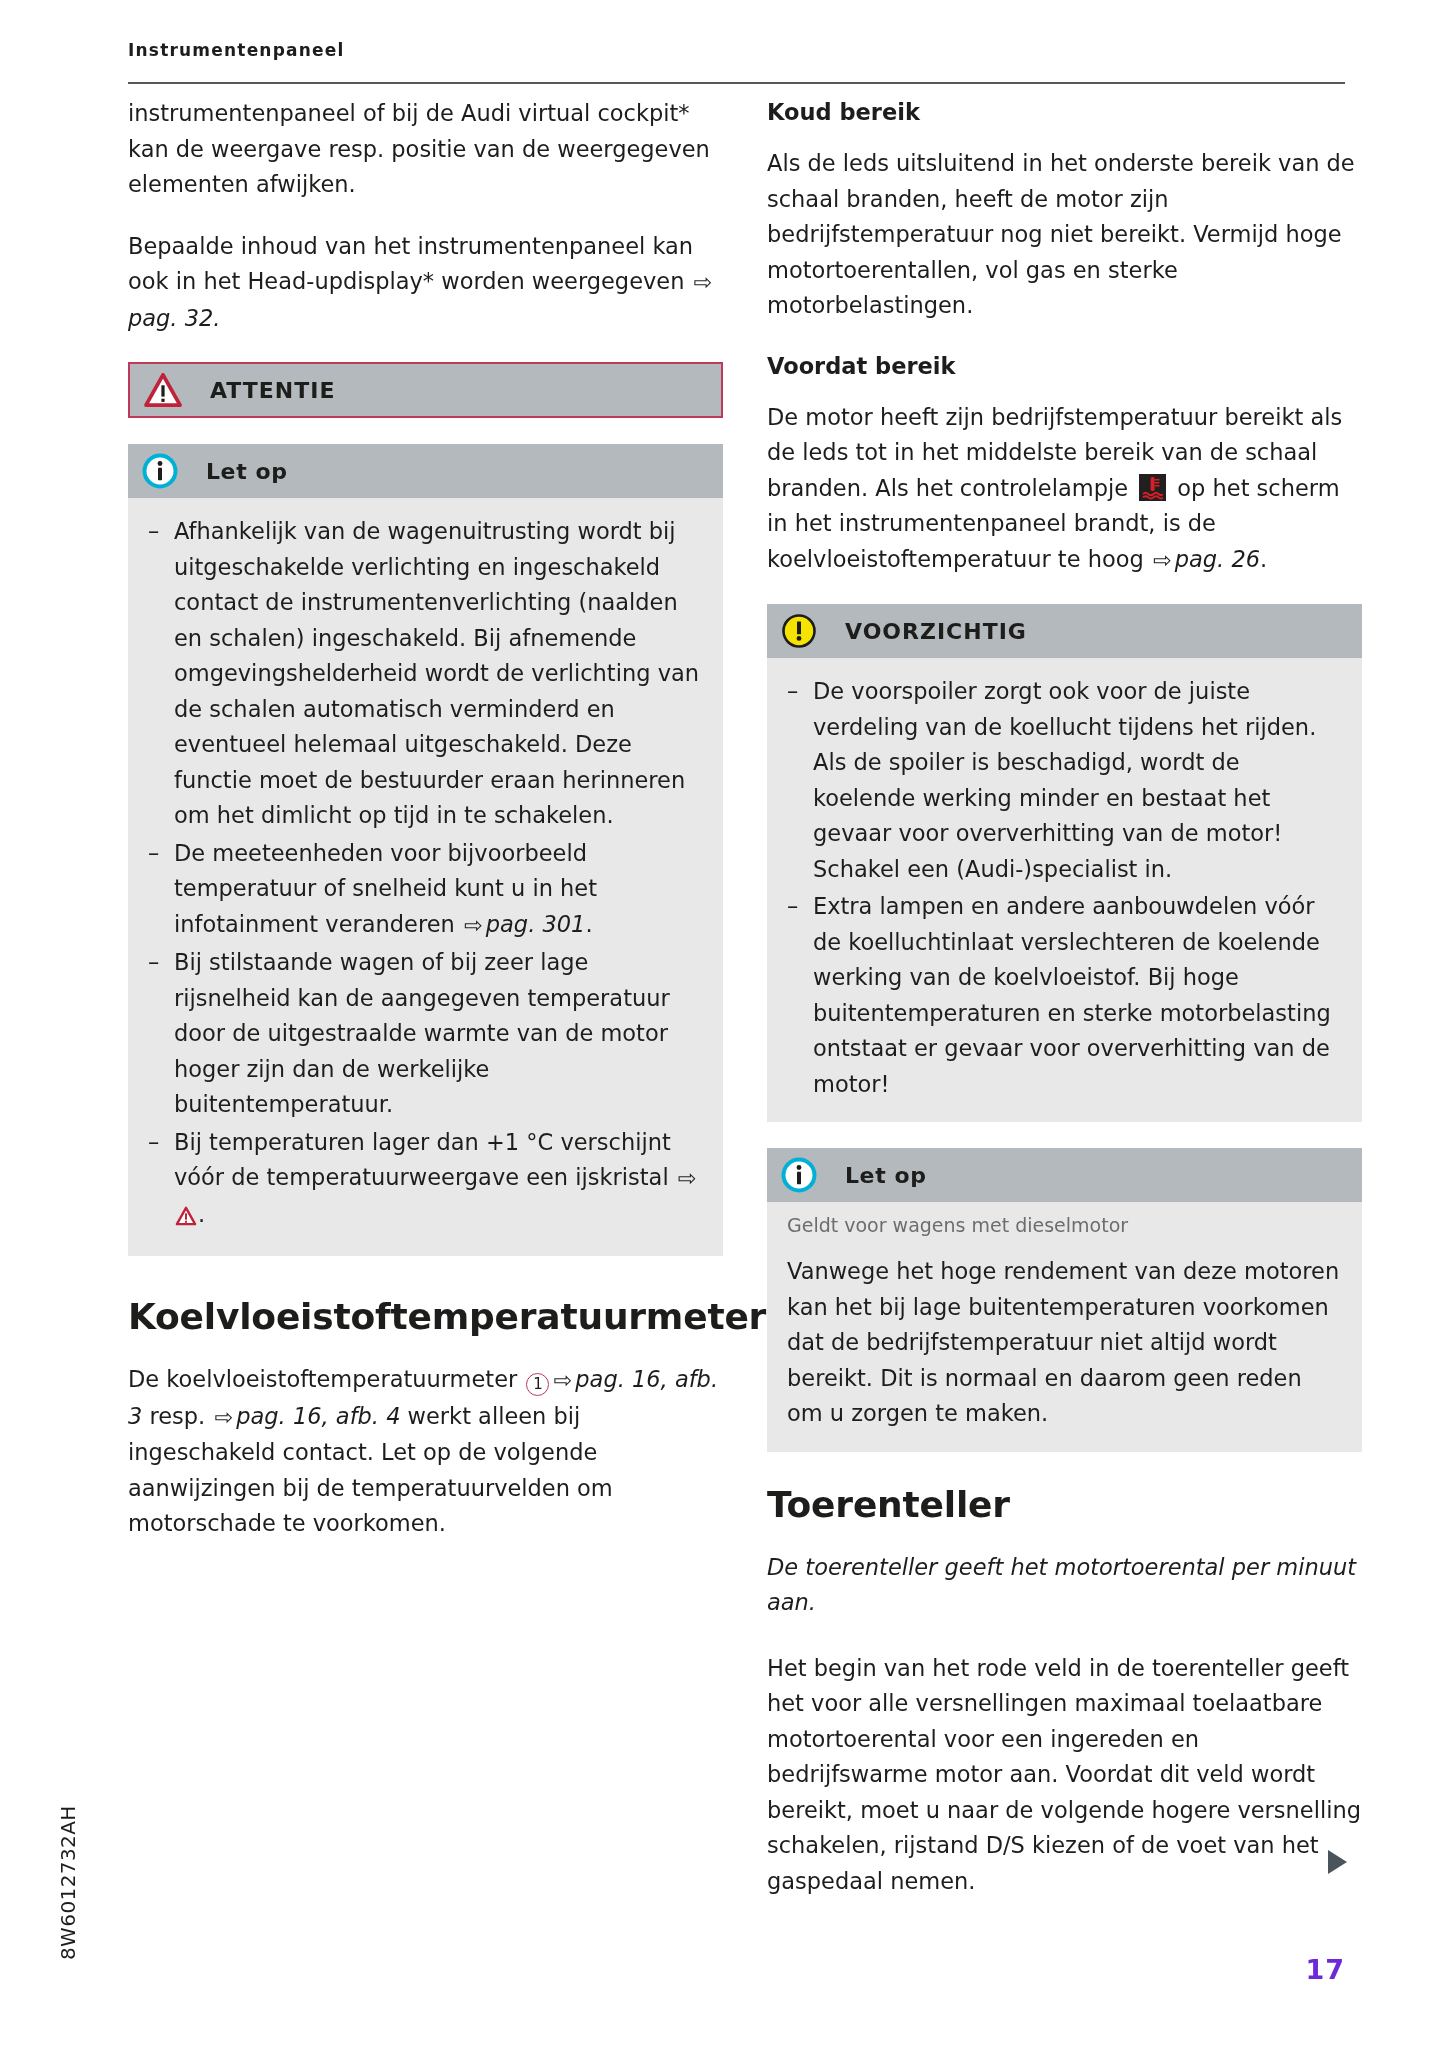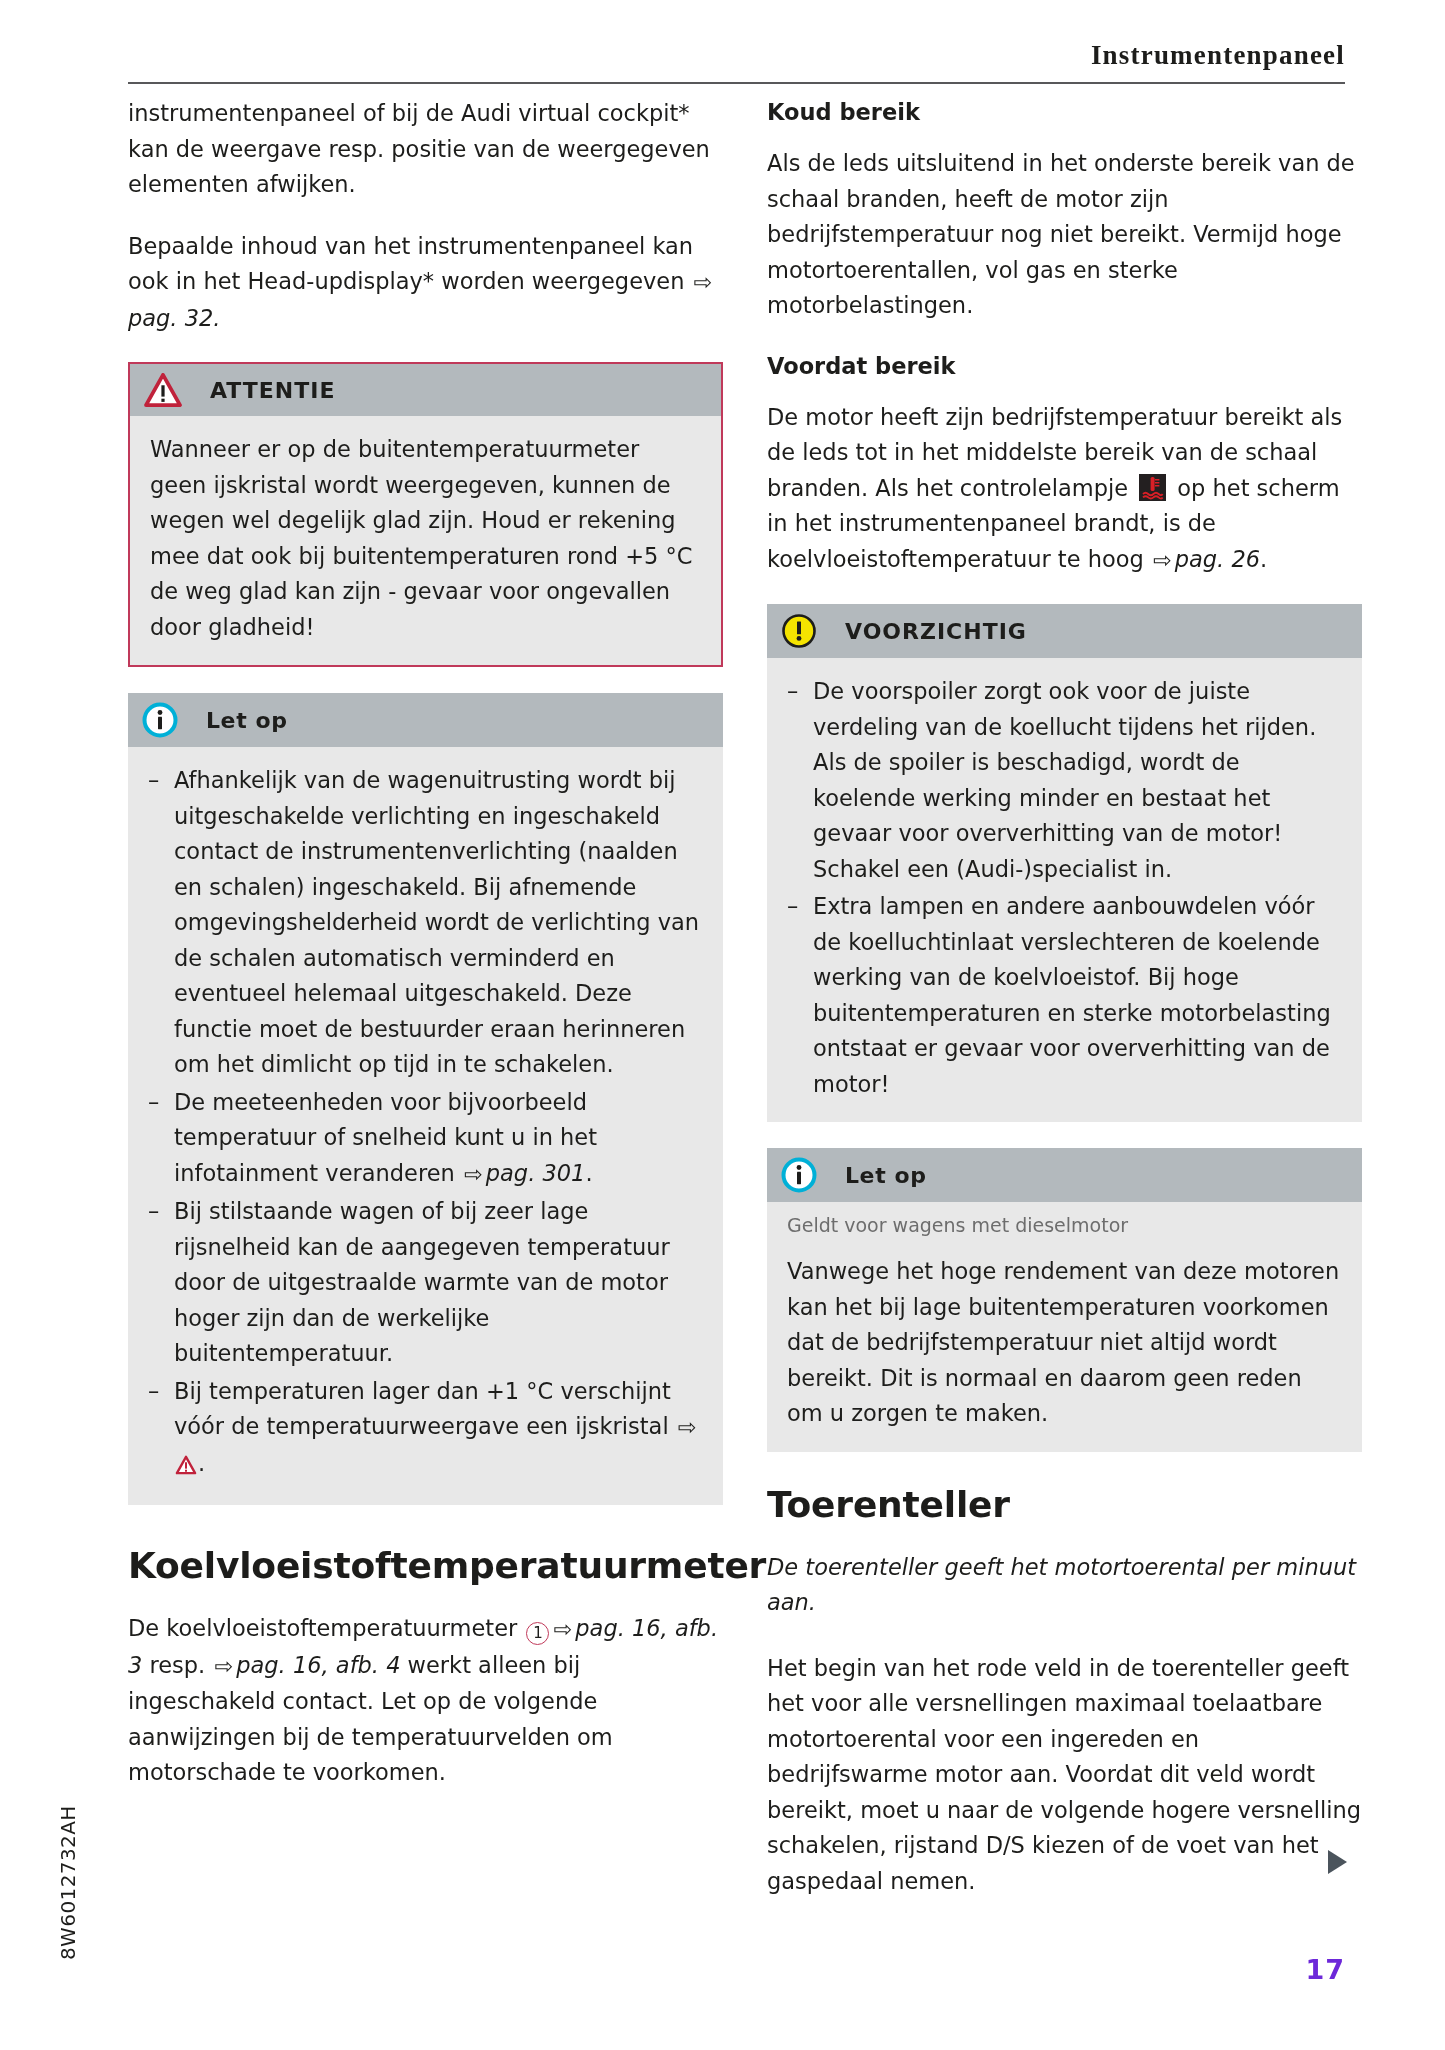--- a/index.html
+++ b/index.html
@@ -18,26 +18,25 @@
     position:absolute;
     left:0; top:0;
     width:1445px; height:2050px;
   }
 
   
   .runhead {
     position:absolute;
     left:128px; top:40px;
     width:1217px;
-    text-align:right;
-    font-size:27px;
+    text-align:left;
+    font-size:17px;
     font-weight:bold;
     letter-spacing:1.2px;
     color:#1d1d1b;
-    font-family:Liberation Serif, serif;
   }
   .runhead-rule {
     position:absolute;
     left:128px; top:82px;
     width:1217px; height:2px;
     background:#58585a;
   }
 
   
   .col {
@@ -229,23 +228,20 @@
     <div class="box box-warn">
       <div class="box-head">
         <span class="ico ico-attn">
           <svg viewBox="0 0 40 36" width="38" height="34" aria-hidden="true">
             <polygon points="20,2 38,34 2,34" fill="#ffffff" stroke="#c0223b" stroke-width="4" stroke-linejoin="round"></polygon>
             <rect x="18.3" y="13" width="3.4" height="12" fill="#1d1d1b"></rect>
             <rect x="18.3" y="27.2" width="3.4" height="3.4" fill="#1d1d1b"></rect>
           </svg>
         </span>
         <span class="title caps">ATTENTIE</span>
-      </div>
-      <div class="box-body">
-        <p>Wanneer er op de buitentemperatuurmeter geen ijskristal wordt weergegeven, kunnen de wegen wel degelijk glad zijn. Houd er rekening mee dat ook bij buitentemperaturen rond +5 °C de weg glad kan zijn - gevaar voor ongevallen door gladheid!</p>
       </div>
     </div>
 
     <div class="box">
       <div class="box-head">
         <span class="ico ico-info">
           <svg viewBox="0 0 36 36" width="36" height="36" aria-hidden="true">
             <circle cx="18" cy="18" r="15.5" fill="#ffffff" stroke="#00b0d7" stroke-width="4"></circle>
             <circle cx="18" cy="10.5" r="2.4" fill="#1d1d1b"></circle>
             <rect x="16" y="14.8" width="4" height="12.4" rx="0.4" fill="#1d1d1b"></rect>

